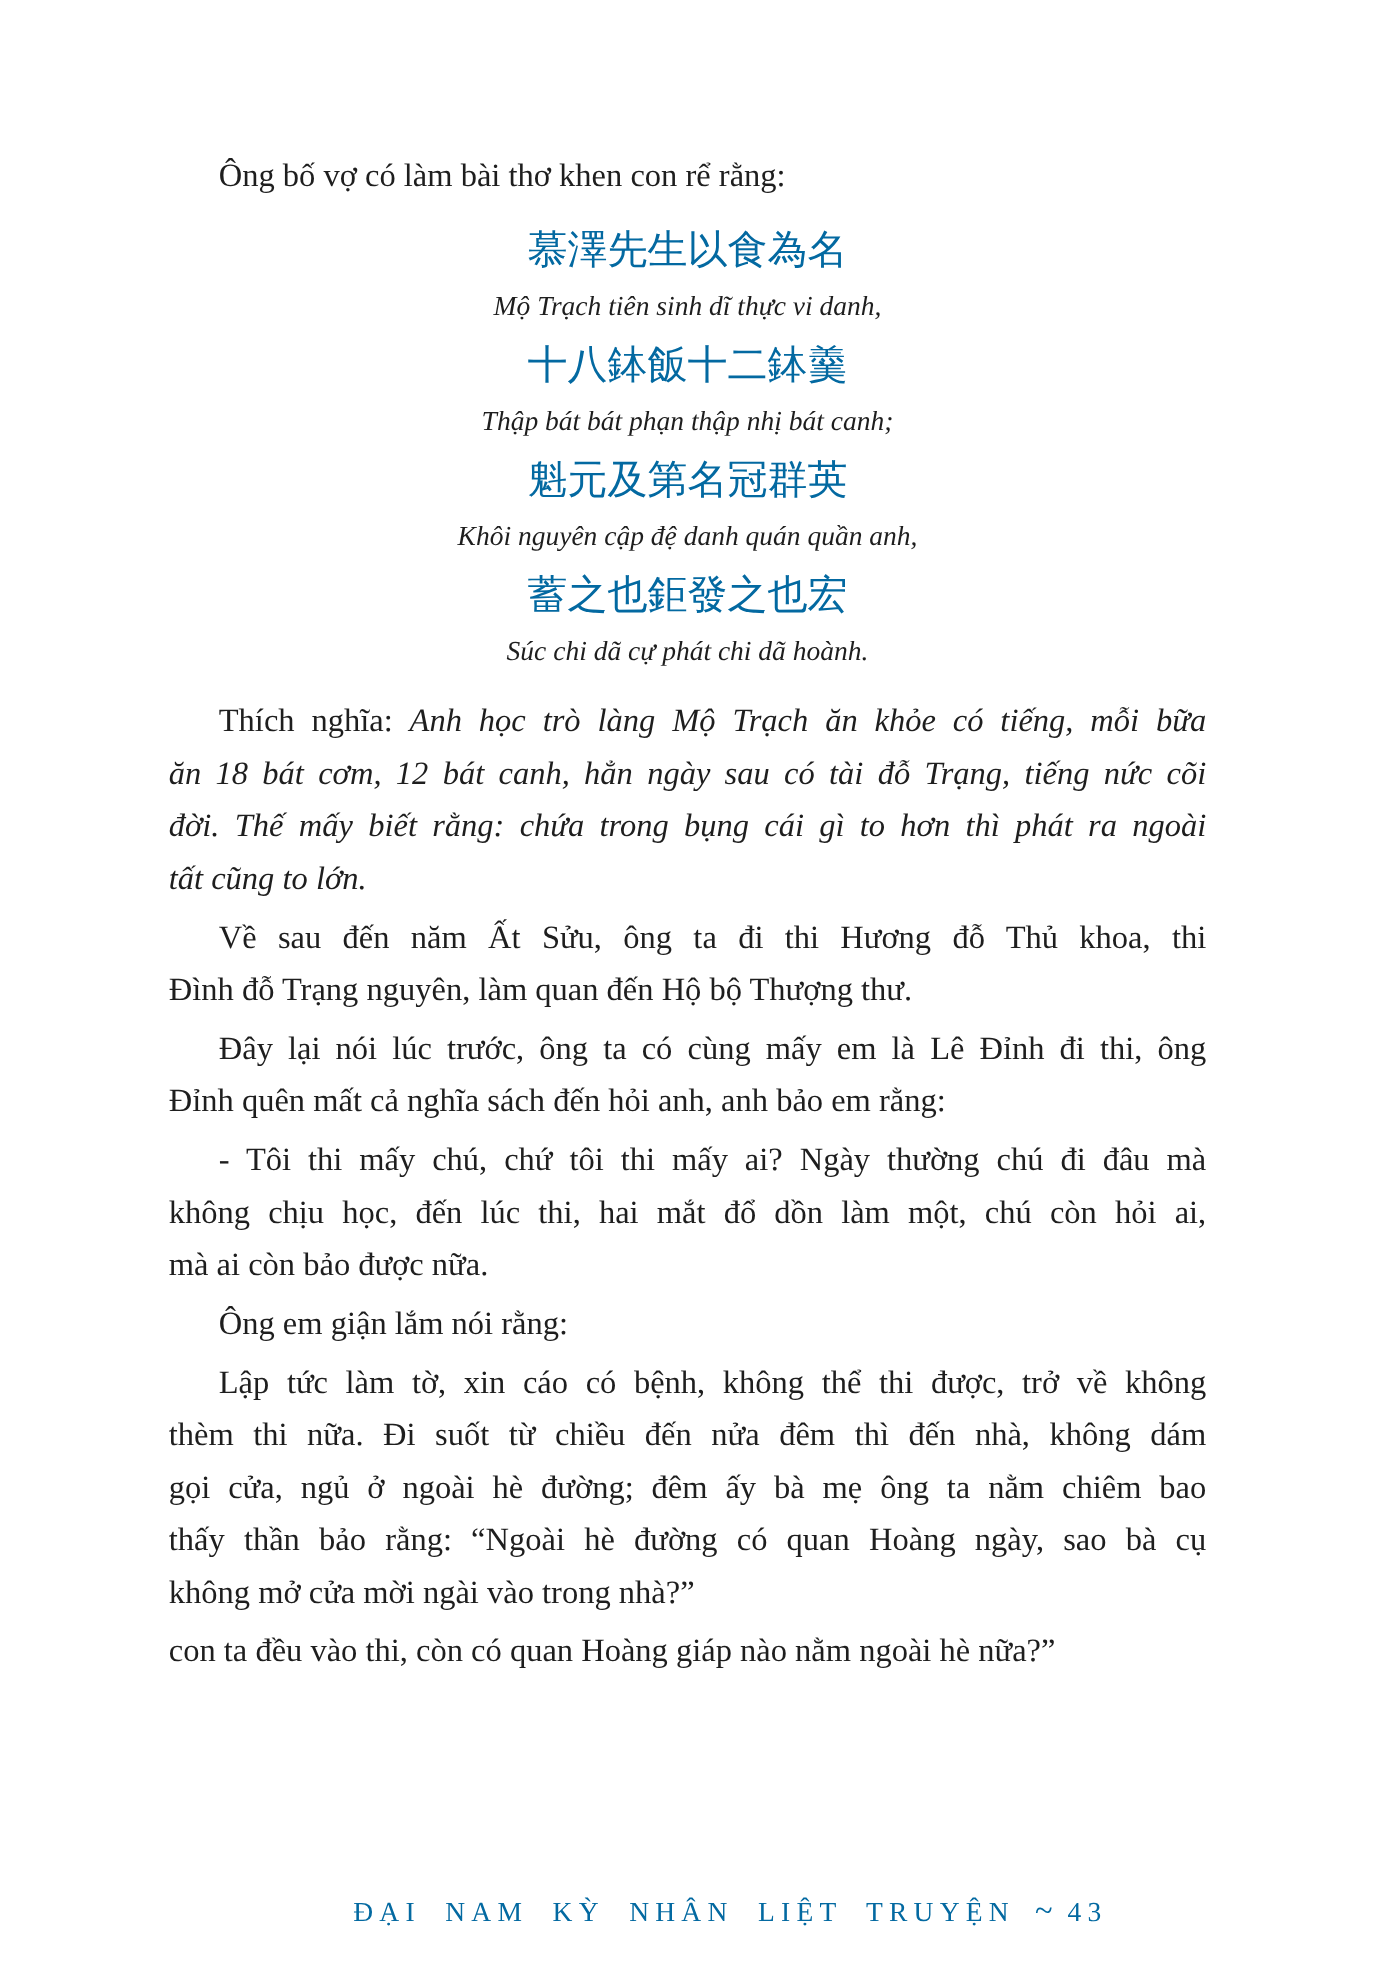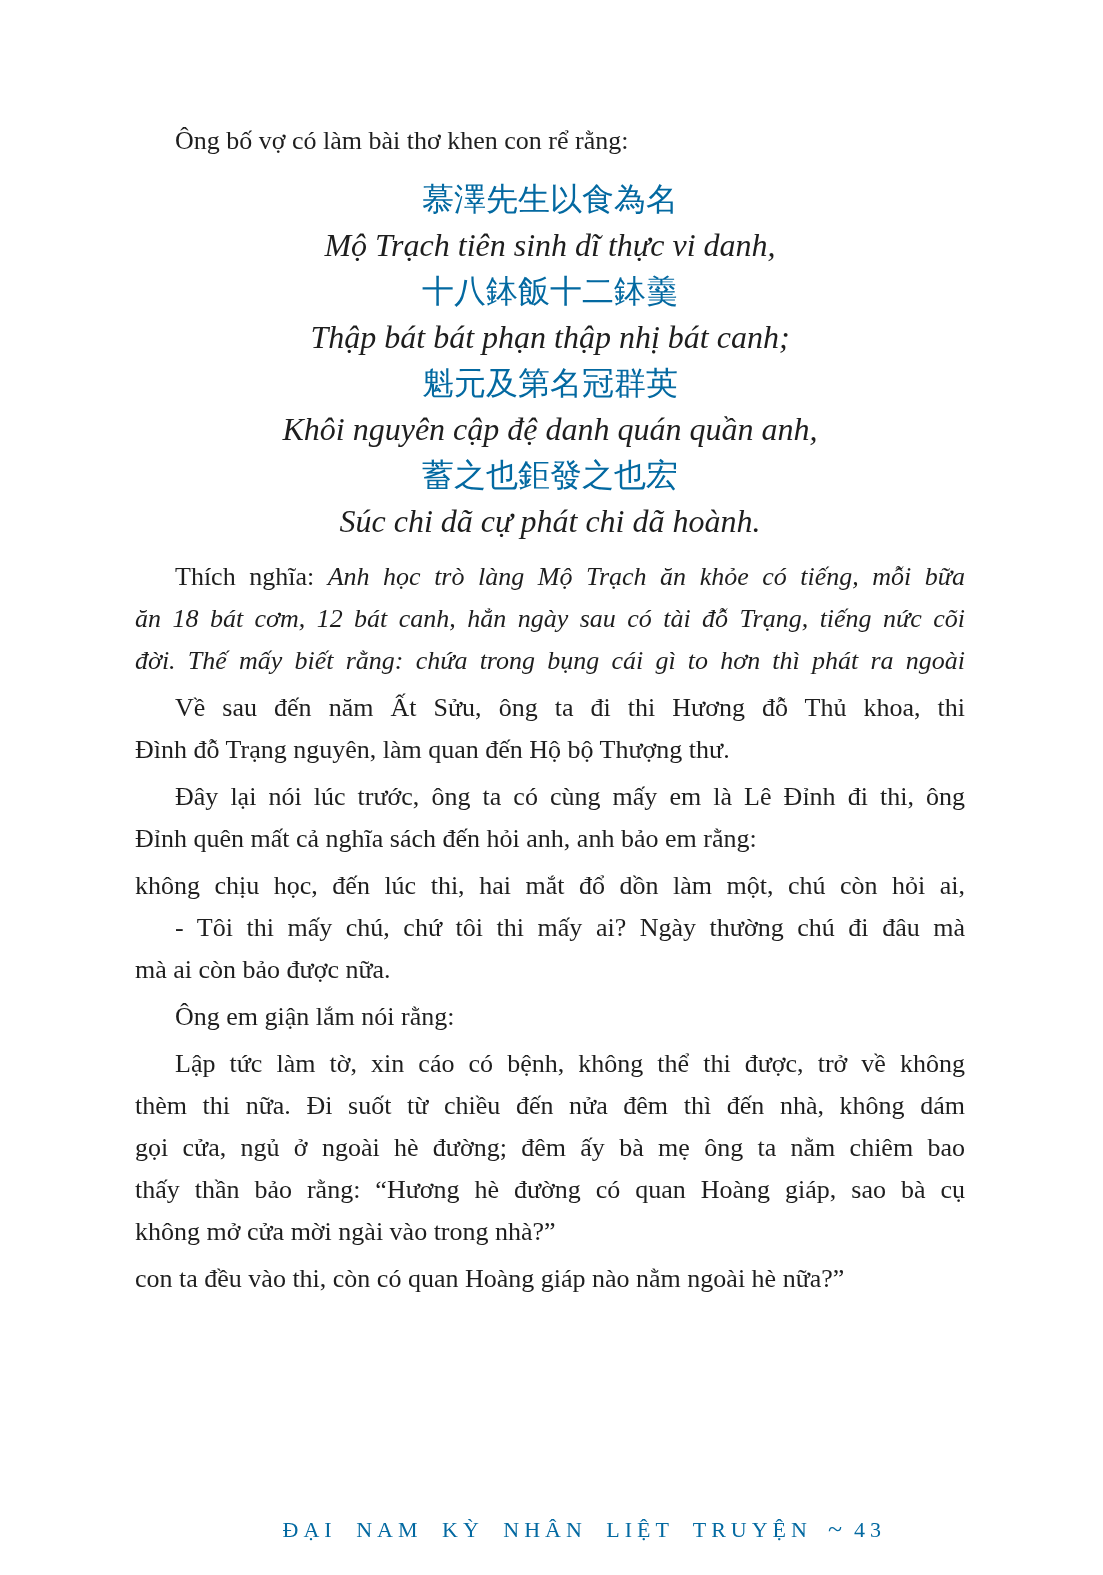--- a/index.html
+++ b/index.html
@@ -33,21 +33,21 @@
     margin-top: 14px;
     margin-bottom: 12px;
     text-align: center;
   }
   .poem-cn {
     font-size: 32px;
     line-height: 46px;
     color: #0369a1;
   }
   .poem-vi {
-    font-size: 32px;
+    font-size: 22px;
     line-height: 46px;
     font-style: italic;
   }
   .para { margin: 0 0 5px 0; }
   .footer {
     position: absolute;
     top: 1514px;
     right: 138px;
     font-size: 22px;
     letter-spacing: 5px;
@@ -78,42 +78,43 @@
         <div class="poem-vi">Khôi nguyên cập đệ danh quán quần anh,</div>
         <div class="poem-cn">蓄之也鉅發之也宏</div>
         <div class="poem-vi">Súc chi dã cự phát chi dã hoành.</div>
       </div>
 
     <div id="paragraphs">
         <div class="para">
           <div class="body-line italic indent justified"><span class="roman">Thích nghĩa: </span>Anh học trò làng Mộ Trạch ăn khỏe có tiếng, mỗi bữa</div>
           <div class="body-line italic justified">ăn 18 bát cơm, 12 bát canh, hẳn ngày sau có tài đỗ Trạng, tiếng nức cõi</div>
           <div class="body-line italic justified">đời. Thế mấy biết rằng: chứa trong bụng cái gì to hơn thì phát ra ngoài</div>
+          <div class="body-line italic">tất cũng to lớn.</div>
         </div>
         <div class="para">
           <div class="body-line indent justified">Về sau đến năm Ất Sửu, ông ta đi thi Hương đỗ Thủ khoa, thi</div>
           <div class="body-line">Đình đỗ Trạng nguyên, làm quan đến Hộ bộ Thượng thư.</div>
         </div>
         <div class="para">
           <div class="body-line indent justified">Đây lại nói lúc trước, ông ta có cùng mấy em là Lê Đỉnh đi thi, ông</div>
           <div class="body-line">Đỉnh quên mất cả nghĩa sách đến hỏi anh, anh bảo em rằng:</div>
         </div>
         <div class="para">
+          <div class="body-line indent justified">- Tôi thi mấy chú, chứ tôi thi mấy ai? Ngày thường chú đi đâu mà</div>
           <div class="body-line justified">không chịu học, đến lúc thi, hai mắt đổ dồn làm một, chú còn hỏi ai,</div>
-          <div class="body-line indent justified">- Tôi thi mấy chú, chứ tôi thi mấy ai? Ngày thường chú đi đâu mà</div>
           <div class="body-line">mà ai còn bảo được nữa.</div>
         </div>
         <div class="para">
           <div class="body-line indent">Ông em giận lắm nói rằng:</div>
         </div>
         <div class="para">
           <div class="body-line indent justified">Lập tức làm tờ, xin cáo có bệnh, không thể thi được, trở về không</div>
           <div class="body-line justified">thèm thi nữa. Đi suốt từ chiều đến nửa đêm thì đến nhà, không dám</div>
           <div class="body-line justified">gọi cửa, ngủ ở ngoài hè đường; đêm ấy bà mẹ ông ta nằm chiêm bao</div>
-          <div class="body-line justified">thấy thần bảo rằng: “Hương hè đường có quan Hoàng giáp, sao bà cụ</div>
+          <div class="body-line justified">thấy thần bảo rằng: “Ngoài hè đường có quan Hoàng ngày, sao bà cụ</div>
           <div class="body-line">không mở cửa mời ngài vào trong nhà?”</div>
         </div>
         <div class="para">
           <div class="body-line">con ta đều vào thi, còn có quan Hoàng giáp nào nằm ngoài hè nữa?”</div>
         </div>
       </div>
   </div>
 
   <div class="footer">
     <span>ĐẠI NAM KỲ NHÂN LIỆT TRUYỆN</span><span class="tilde">~</span><span>43</span>

